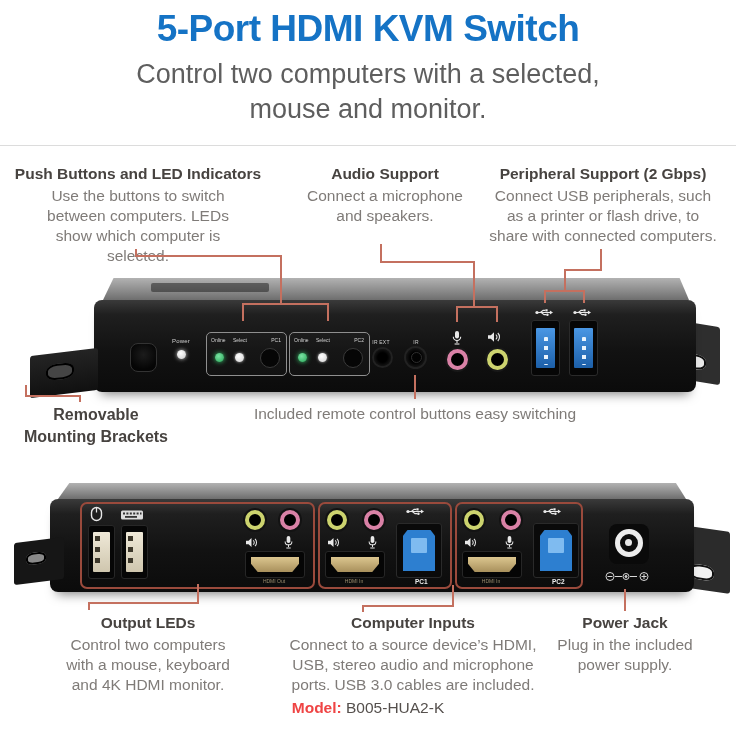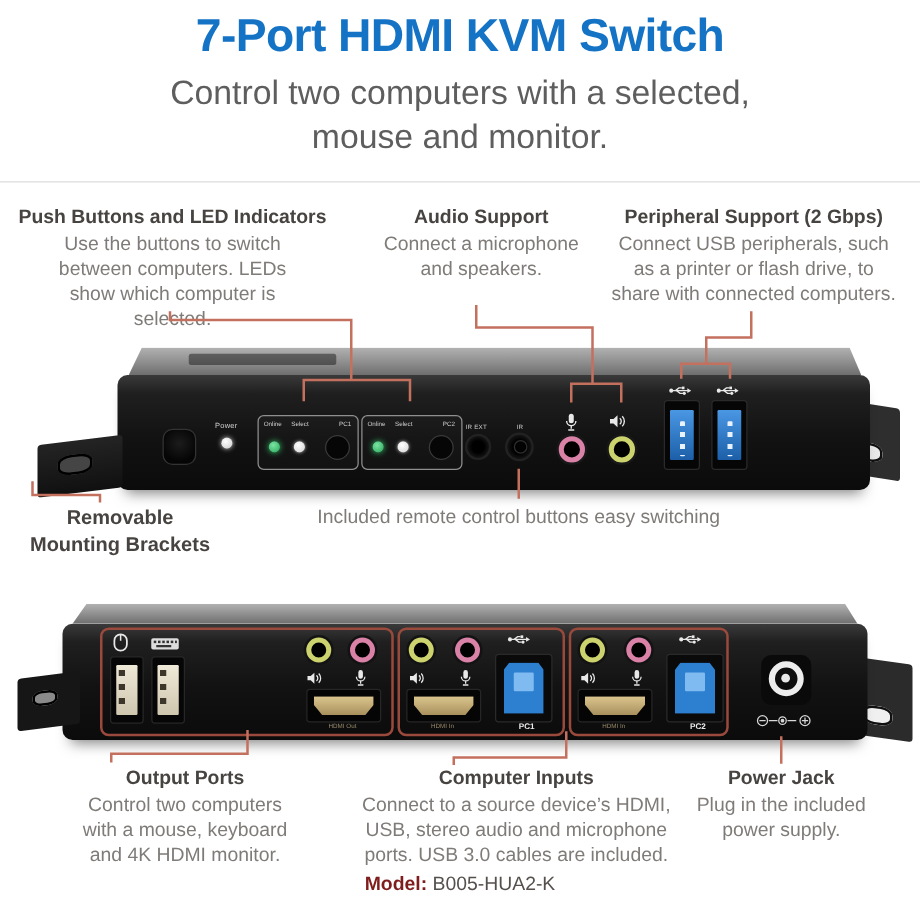--- a/index.html
+++ b/index.html
@@ -18,21 +18,21 @@
   .w178{max-width:178px}.w252{max-width:252px}.w162{max-width:162px}
   .co-push{left:0;top:164px;width:276px;}
   .co-audio{left:282px;top:164px;width:206px;}
   .co-periph{left:470px;top:164px;width:266px;}
   .co-mounting{left:8px;top:404px;width:176px;font-weight:bold;color:#474340;font-size:16px;line-height:22px;text-align:center;}
   .co-ir{left:225px;top:404px;width:380px;}
   .co-output{left:20px;top:613px;width:256px;}
   .co-inputs{left:245px;top:613px;width:336px;}
   .co-power{left:537px;top:613px;width:176px;}
   .model-line{top:699px;left:0;width:736px;text-align:center;font-size:15.5px;color:#55504d;}
-  .model-line b{color:#7f1d1d;}
+  .model-line b{color:#ef4444;}
   
   .device{position:absolute;left:0;width:736px;height:145px;}
   #front-device{top:268px;}
   #rear-device{top:476px;}
   .dev-top{position:absolute;background:linear-gradient(180deg,#b2b2b2,#8d8d8d 55%,#6e6e6e);
     clip-path:polygon(1.8% 0,98.4% 0,100% 100%,0 100%);}
   .ft-top{left:103px;top:10px;width:586px;height:22px;}
   .rt-top{left:58px;top:7px;width:628px;height:16px;}
   .logo-smudge{position:absolute;left:48px;top:5px;width:118px;height:9px;background:rgba(25,25,25,.5);border-radius:2px;}
   .dev-face{position:absolute;background:linear-gradient(180deg,#3a3a3a 0%,#1f1f1f 16%,#121212 55%,#0b0b0b 100%);
@@ -103,21 +103,21 @@
   .rp-power .ring{position:absolute;left:6px;top:5px;width:28px;height:28px;border-radius:50%;
     background:#0d0d0d;border:5px solid #ededed;box-sizing:border-box;}
   .rp-power .pin{position:absolute;left:16px;top:15px;width:7px;height:7px;border-radius:50%;background:#e8e8e8;}
   
   #callout-lines{position:absolute;left:0;top:0;z-index:6;pointer-events:none;}
   .icon{z-index:3;}
 </style>
 </head>
 <body>
 
-<h1 class="abs page-title">7-Port HDMI KVM Switch</h1>
+<h1 class="abs page-title">5-Port HDMI KVM Switch</h1>
 <div class="abs subtitle">
   <div>Control two computers with a selected,</div>
   <div>mouse and monitor.</div>
 </div>
 <div class="abs hairline"></div>
 
 <div class="callout co-push">
   <h3>Push Buttons and LED Indicators</h3>
   <div class="co-body w214">Use the buttons to switch between computers. LEDs show which computer is selected.</div>
 </div>
@@ -357,21 +357,21 @@
         <circle cx="22" cy="5.5" r="1" fill="#d8d8d8"></circle>
       <line x1="26" y1="5.5" x2="33" y2="5.5"></line>
       <circle cx="40" cy="5.5" r="4"></circle>
         <line x1="37.5" y1="5.5" x2="42.5" y2="5.5"></line>
         <line x1="40" y1="3" x2="40" y2="8"></line>
     </g>
   </svg>
 </div>
 
 <div class="callout co-output">
-  <h3>Output Ports</h3>
+  <h3>Output LEDs</h3>
   <div class="co-body w178">Control two computers with a mouse, keyboard and 4K HDMI monitor.</div>
 </div>
 <div class="callout co-inputs">
   <h3>Computer Inputs</h3>
   <div class="co-body w252">Connect to a source device’s HDMI, USB, stereo audio and microphone ports. USB 3.0 cables are included.</div>
 </div>
 <div class="callout co-power">
   <h3>Power Jack</h3>
   <div class="co-body w162">Plug in the included power supply.</div>
 </div>

